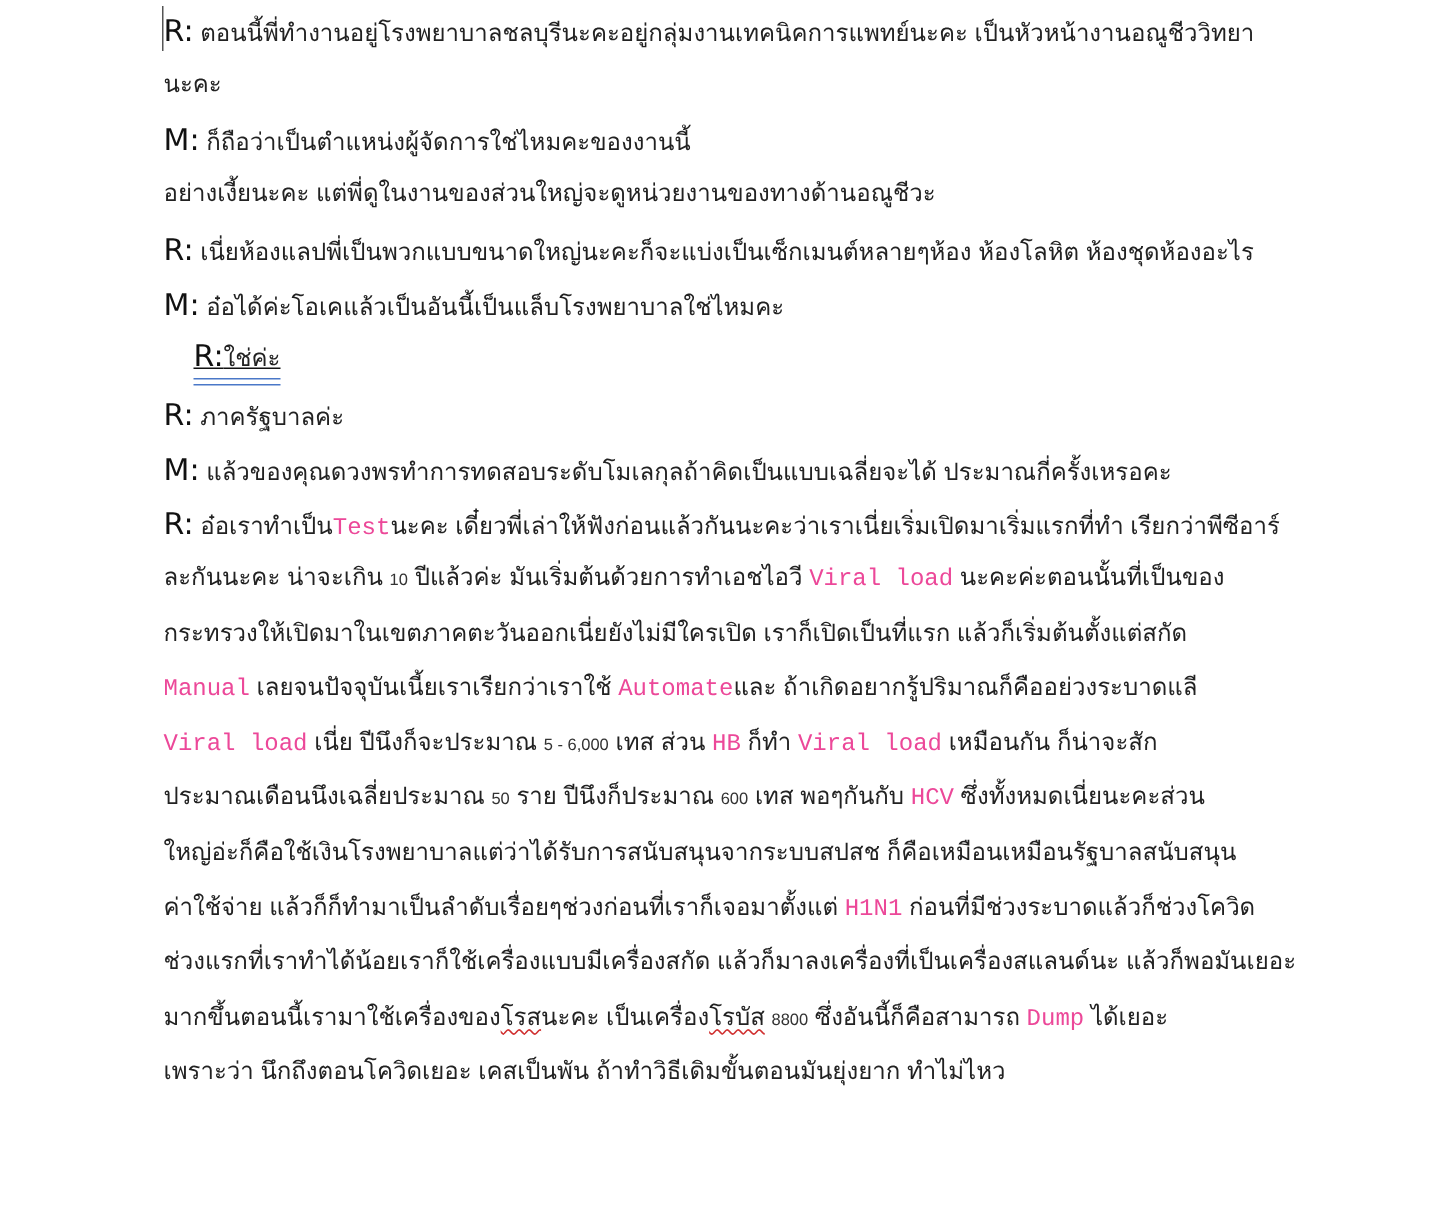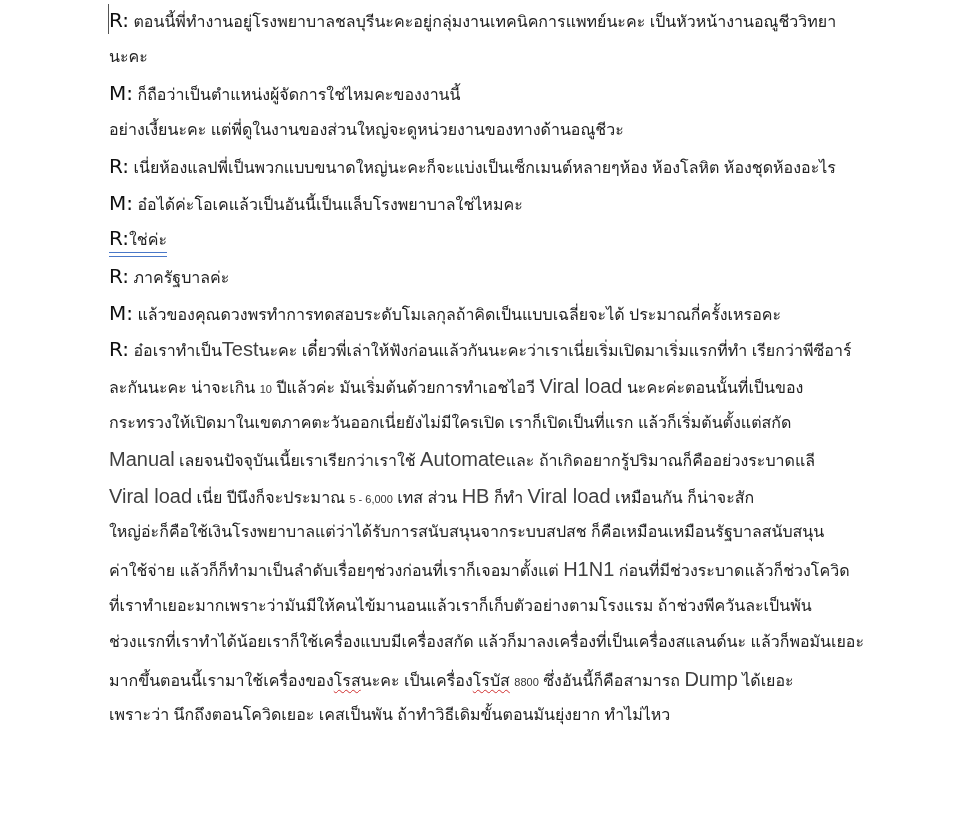--- a/index.html
+++ b/index.html
@@ -35,41 +35,43 @@
       white-space: nowrap;
       font-size: 16px;
       color: #222;
     }
     .spk {
       font-size: 20px;
       color: #111;
       font-family: "DejaVu Sans", sans-serif;
     }
     .en {
-      font-size: 20px;
-      color: #404040;
-      font-family: Liberation Sans, sans-serif;
+      font-size: 16px;
+      color: #ec4899;
+      font-family: Liberation Mono, monospace;
     }
     .num {
       font-size: 11px;
       color: #333;
     }
     .cursor {
       position: absolute;
       left: 108px;
       top: 4px;
       width: 1px;
       height: 30px;
       background: #555;
     }
     .underlined {
+      text-decoration: underline;
       text-decoration-color: #111;
       position: relative;
       display: inline-block;
       line-height: 26px;
+      margin-left: 20px;
     }
     .underlined::after {
       content: "";
       position: absolute;
       left: 0;
       right: 0;
       bottom: -4px;
       height: 3px;
       border-top: 1px solid #4a78c8;
       border-bottom: 1px solid #4a78c8;
@@ -132,27 +134,27 @@
     <div class="line">
       <span>กระทรวงให้เปิดมาในเขตภาคตะวันออกเนี่ยยังไม่มีใครเปิด เราก็เปิดเป็นที่แรก แล้วก็เริ่มต้นตั้งแต่สกัด</span>
     </div>
     <div class="line">
       <span class="en">Manual</span><span> เลยจนปัจจุบันเนี้ยเราเรียกว่าเราใช้ </span><span class="en">Automate</span><span>และ ถ้าเกิดอยากรู้ปริมาณก็คืออย่วงระบาดแลี</span>
     </div>
     <div class="line">
       <span class="en">Viral load</span><span> เนี่ย ปีนึงก็จะประมาณ </span><span class="num">5 - 6,000</span><span> เทส ส่วน </span><span class="en">HB</span><span> ก็ทำ </span><span class="en">Viral load</span><span> เหมือนกัน ก็น่าจะสัก</span>
     </div>
     <div class="line">
+      <span>ประมาณเดือนนึงเฉลี่ยประมาณ </span><span class="num">50</span><span> ราย ปีนึงก็ประมาณ </span><span class="num">600</span><span> เทส พอๆกันกับ </span><span class="en">HCV</span><span> ซึ่งทั้งหมดเนี่ยนะคะส่วน</span>
+    </div>
+    <div class="line">
       <span>ใหญ่อ่ะก็คือใช้เงินโรงพยาบาลแต่ว่าได้รับการสนับสนุนจากระบบสปสช ก็คือเหมือนเหมือนรัฐบาลสนับสนุน</span>
     </div>
     <div class="line">
       <span>ค่าใช้จ่าย แล้วก็ก็ทำมาเป็นลำดับเรื่อยๆช่วงก่อนที่เราก็เจอมาตั้งแต่ </span><span class="en">H1N1</span><span> ก่อนที่มีช่วงระบาดแล้วก็ช่วงโควิด</span>
-    </div>
-    <div class="line">
-      <span>ที่เราทำเยอะมากเพราะว่ามันมีให้คนไข้มานอนแล้วเราก็เก็บตัวอย่างตามโรงแรม ถ้าช่วงพีควันละเป็นพัน</span>
     </div>
     <div class="line">
       <span>ช่วงแรกที่เราทำได้น้อยเราก็ใช้เครื่องแบบมีเครื่องสกัด แล้วก็มาลงเครื่องที่เป็นเครื่องสแลนด์นะ แล้วก็พอมันเยอะ</span>
     </div>
     <div class="line">
       <span>มากขึ้นตอนนี้เรามาใช้เครื่องของ</span><span class="squiggle">โรส</span><span>นะคะ เป็นเครื่อง</span><span class="squiggle">โรบัส</span><span> </span><span class="num">8800</span><span> ซึ่งอันนี้ก็คือสามารถ </span><span class="en">Dump</span><span> ได้เยอะ</span>
     </div>
     <div class="line">
       <span>เพราะว่า นึกถึงตอนโควิดเยอะ เคสเป็นพัน ถ้าทำวิธีเดิมขั้นตอนมันยุ่งยาก ทำไม่ไหว</span>
     </div>

